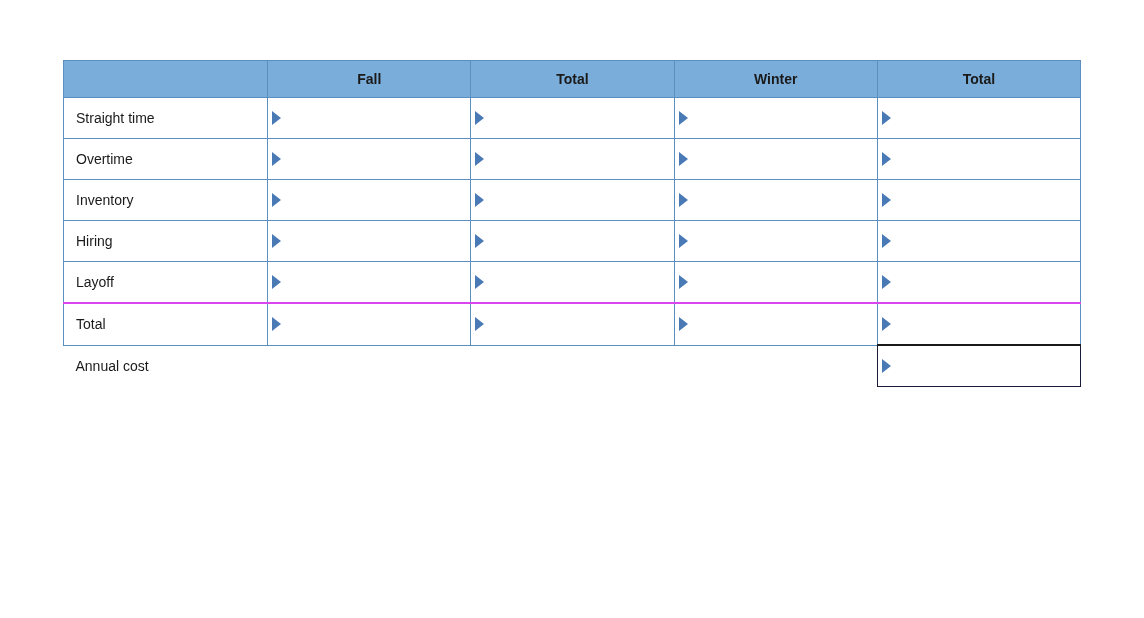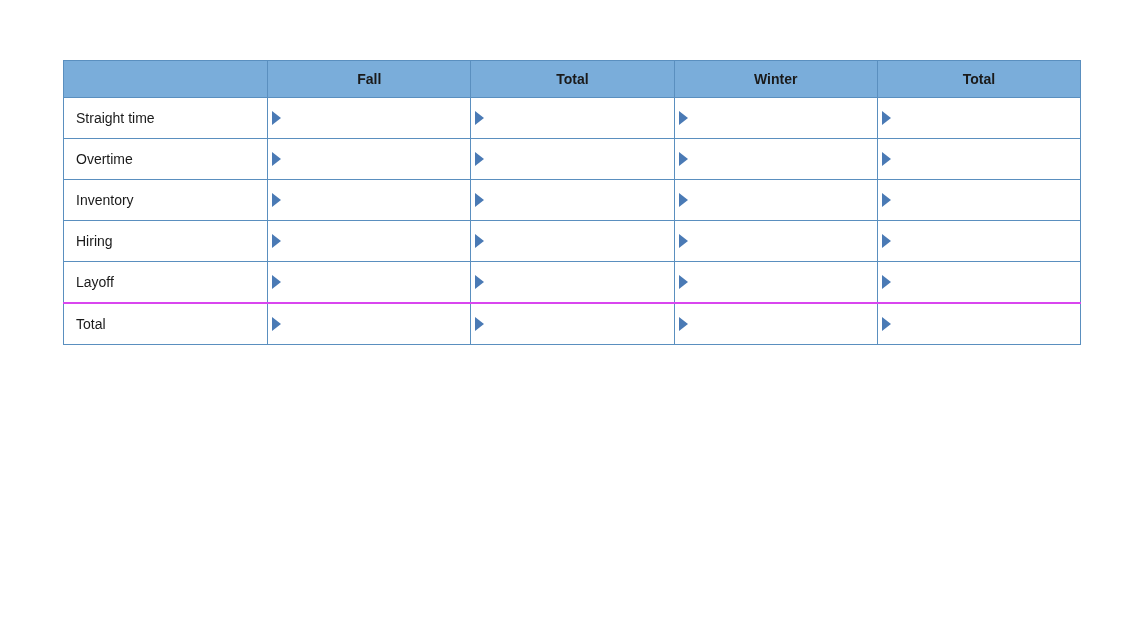--- a/index.html
+++ b/index.html
@@ -211,15 +211,21 @@
           <td>
             <div class="cell-input"><input type="text" style=""></div>
           </td>
           <td>
             <div class="cell-input"><input type="text" style=""></div>
           </td>
           <td>
             <div class="cell-input"><input type="text" style=""></div>
           </td>
         </tr>
+        <tr class="annual-row">
+          <td colspan="4" class="annual-merged" style="border-top: 1px solid rgb(90, 143, 191); border-bottom: 1px solid rgb(90, 143, 191); border-left: 1px solid rgb(90, 143, 191); border-image: initial; border-right: none; padding: 8px 12px;">Annual cost</td>
+          <td class="annual-cell">
+            <div class="cell-input"><input type="text" style=""></div>
+          </td>
+        </tr>
       </tbody>
   </table>
 </div>
 
 </body></html>

